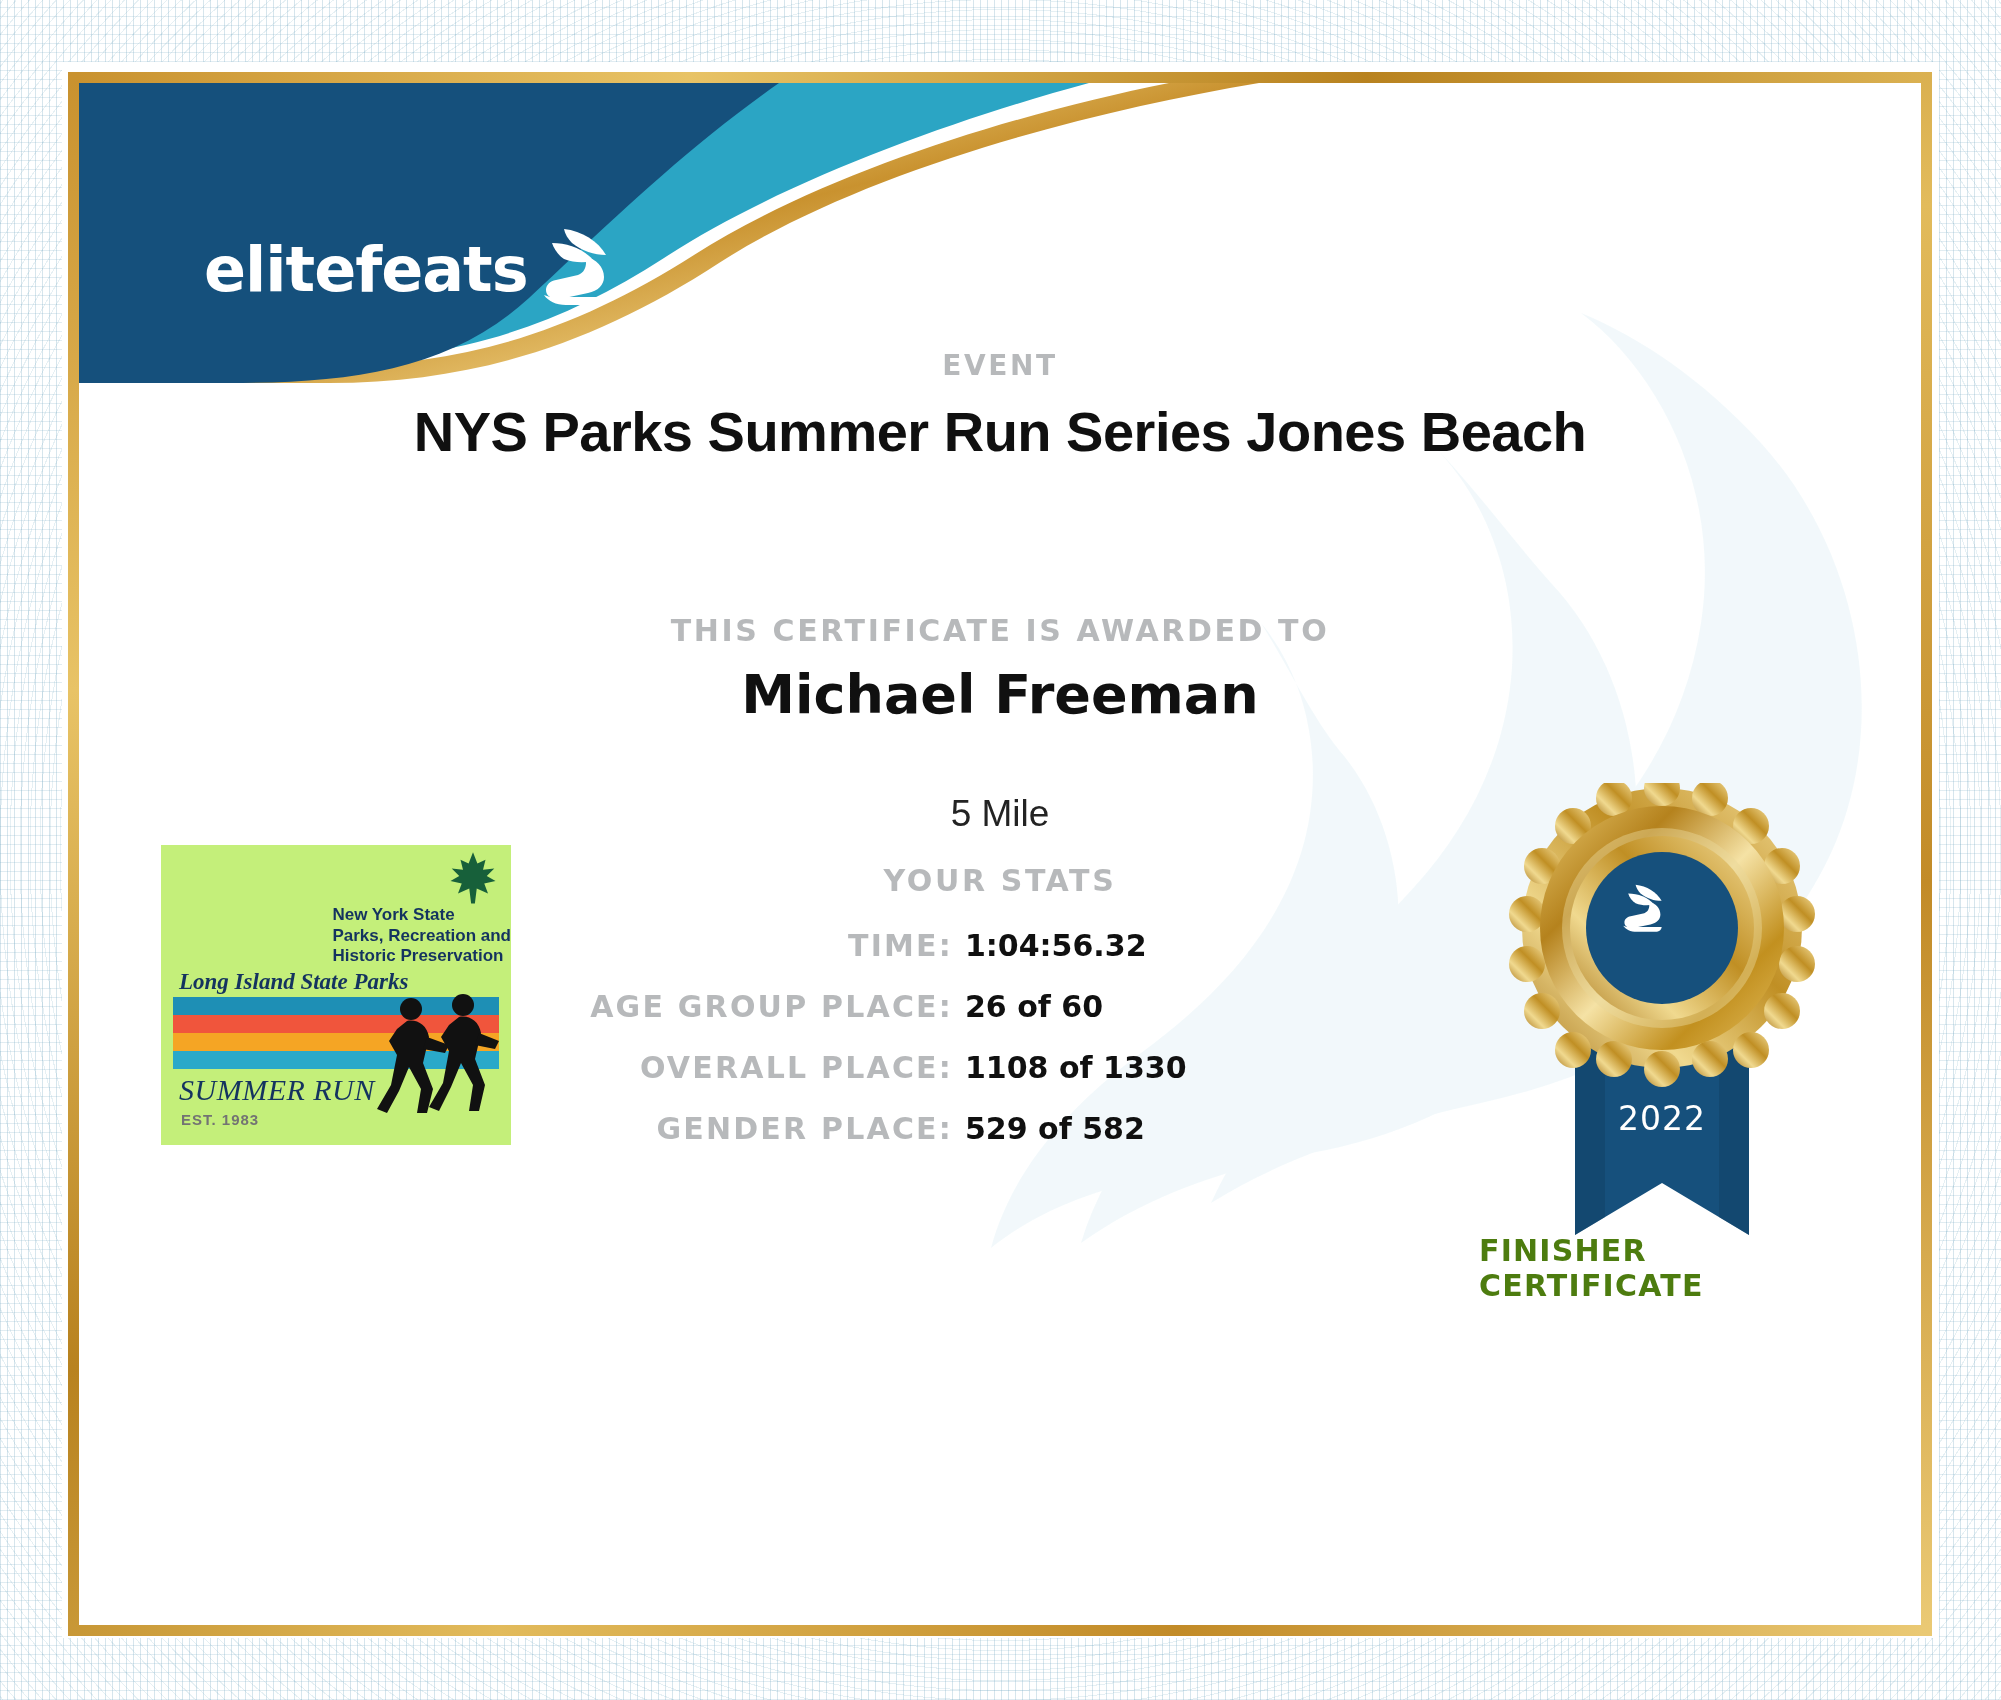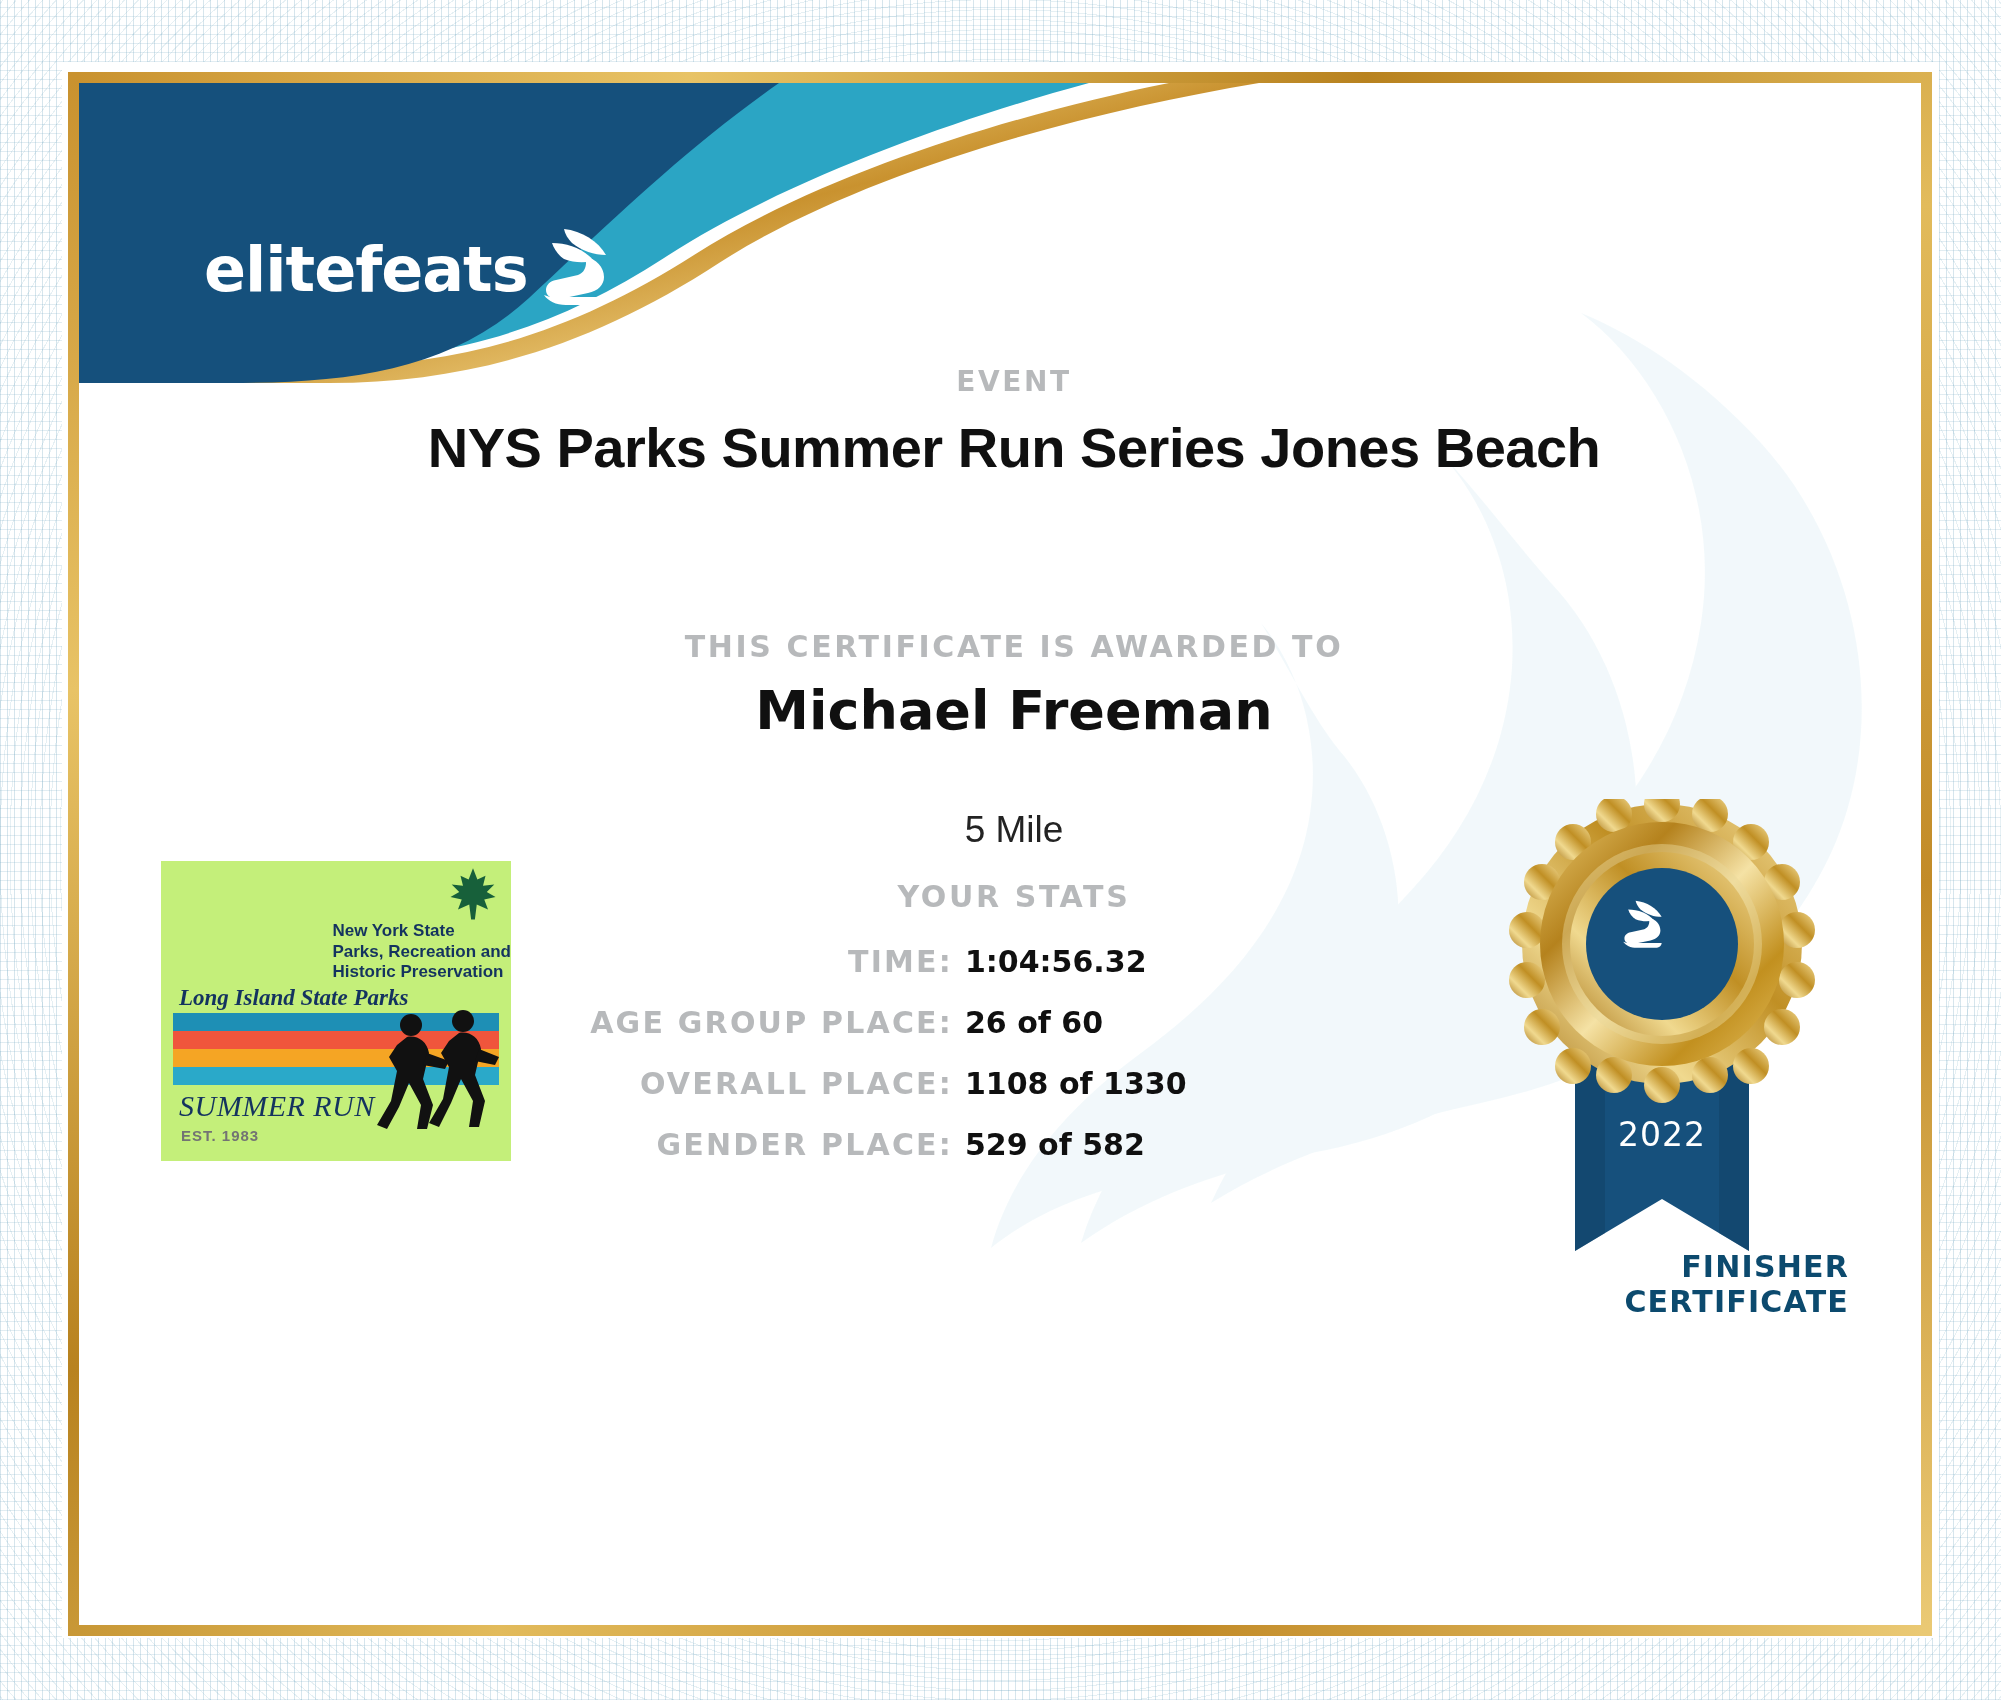--- a/index.html
+++ b/index.html
@@ -100,24 +100,23 @@
     font-family: "DejaVu Sans", sans-serif;
   }
   .brand-wing {
     margin-left: 2px;
   }
 
   
   .content {
     position: absolute;
     left: 0;
-    top: 16px;
+    top: 0;
     width: 1842px;
     height: 1084px;
-    padding-left: 28px;
   }
   .lbl {
     text-align: center;
     color: #b7b9bb;
     letter-spacing: 2.6px;
     font-weight: bold;
     font-family: "DejaVu Sans", sans-serif;
   }
   .event-label {
     position: absolute;
@@ -292,22 +291,22 @@
     font-size: 33px;
     font-weight: normal;
     font-family: "DejaVu Sans", sans-serif;
     letter-spacing: 1px;
   }
   .finisher {
     position: absolute;
     left: 1400px;
     top: 1150px;
     width: 370px;
-    text-align: right;
-    color: #0c4a6e;
+    text-align: left;
+    color: #4d7c0f;
     font-size: 30px;
     font-weight: bold;
     line-height: 1.18;
     letter-spacing: 1.2px;
     font-family: "DejaVu Sans", sans-serif;
   }
 </style>
 </head>
 <body>
 

